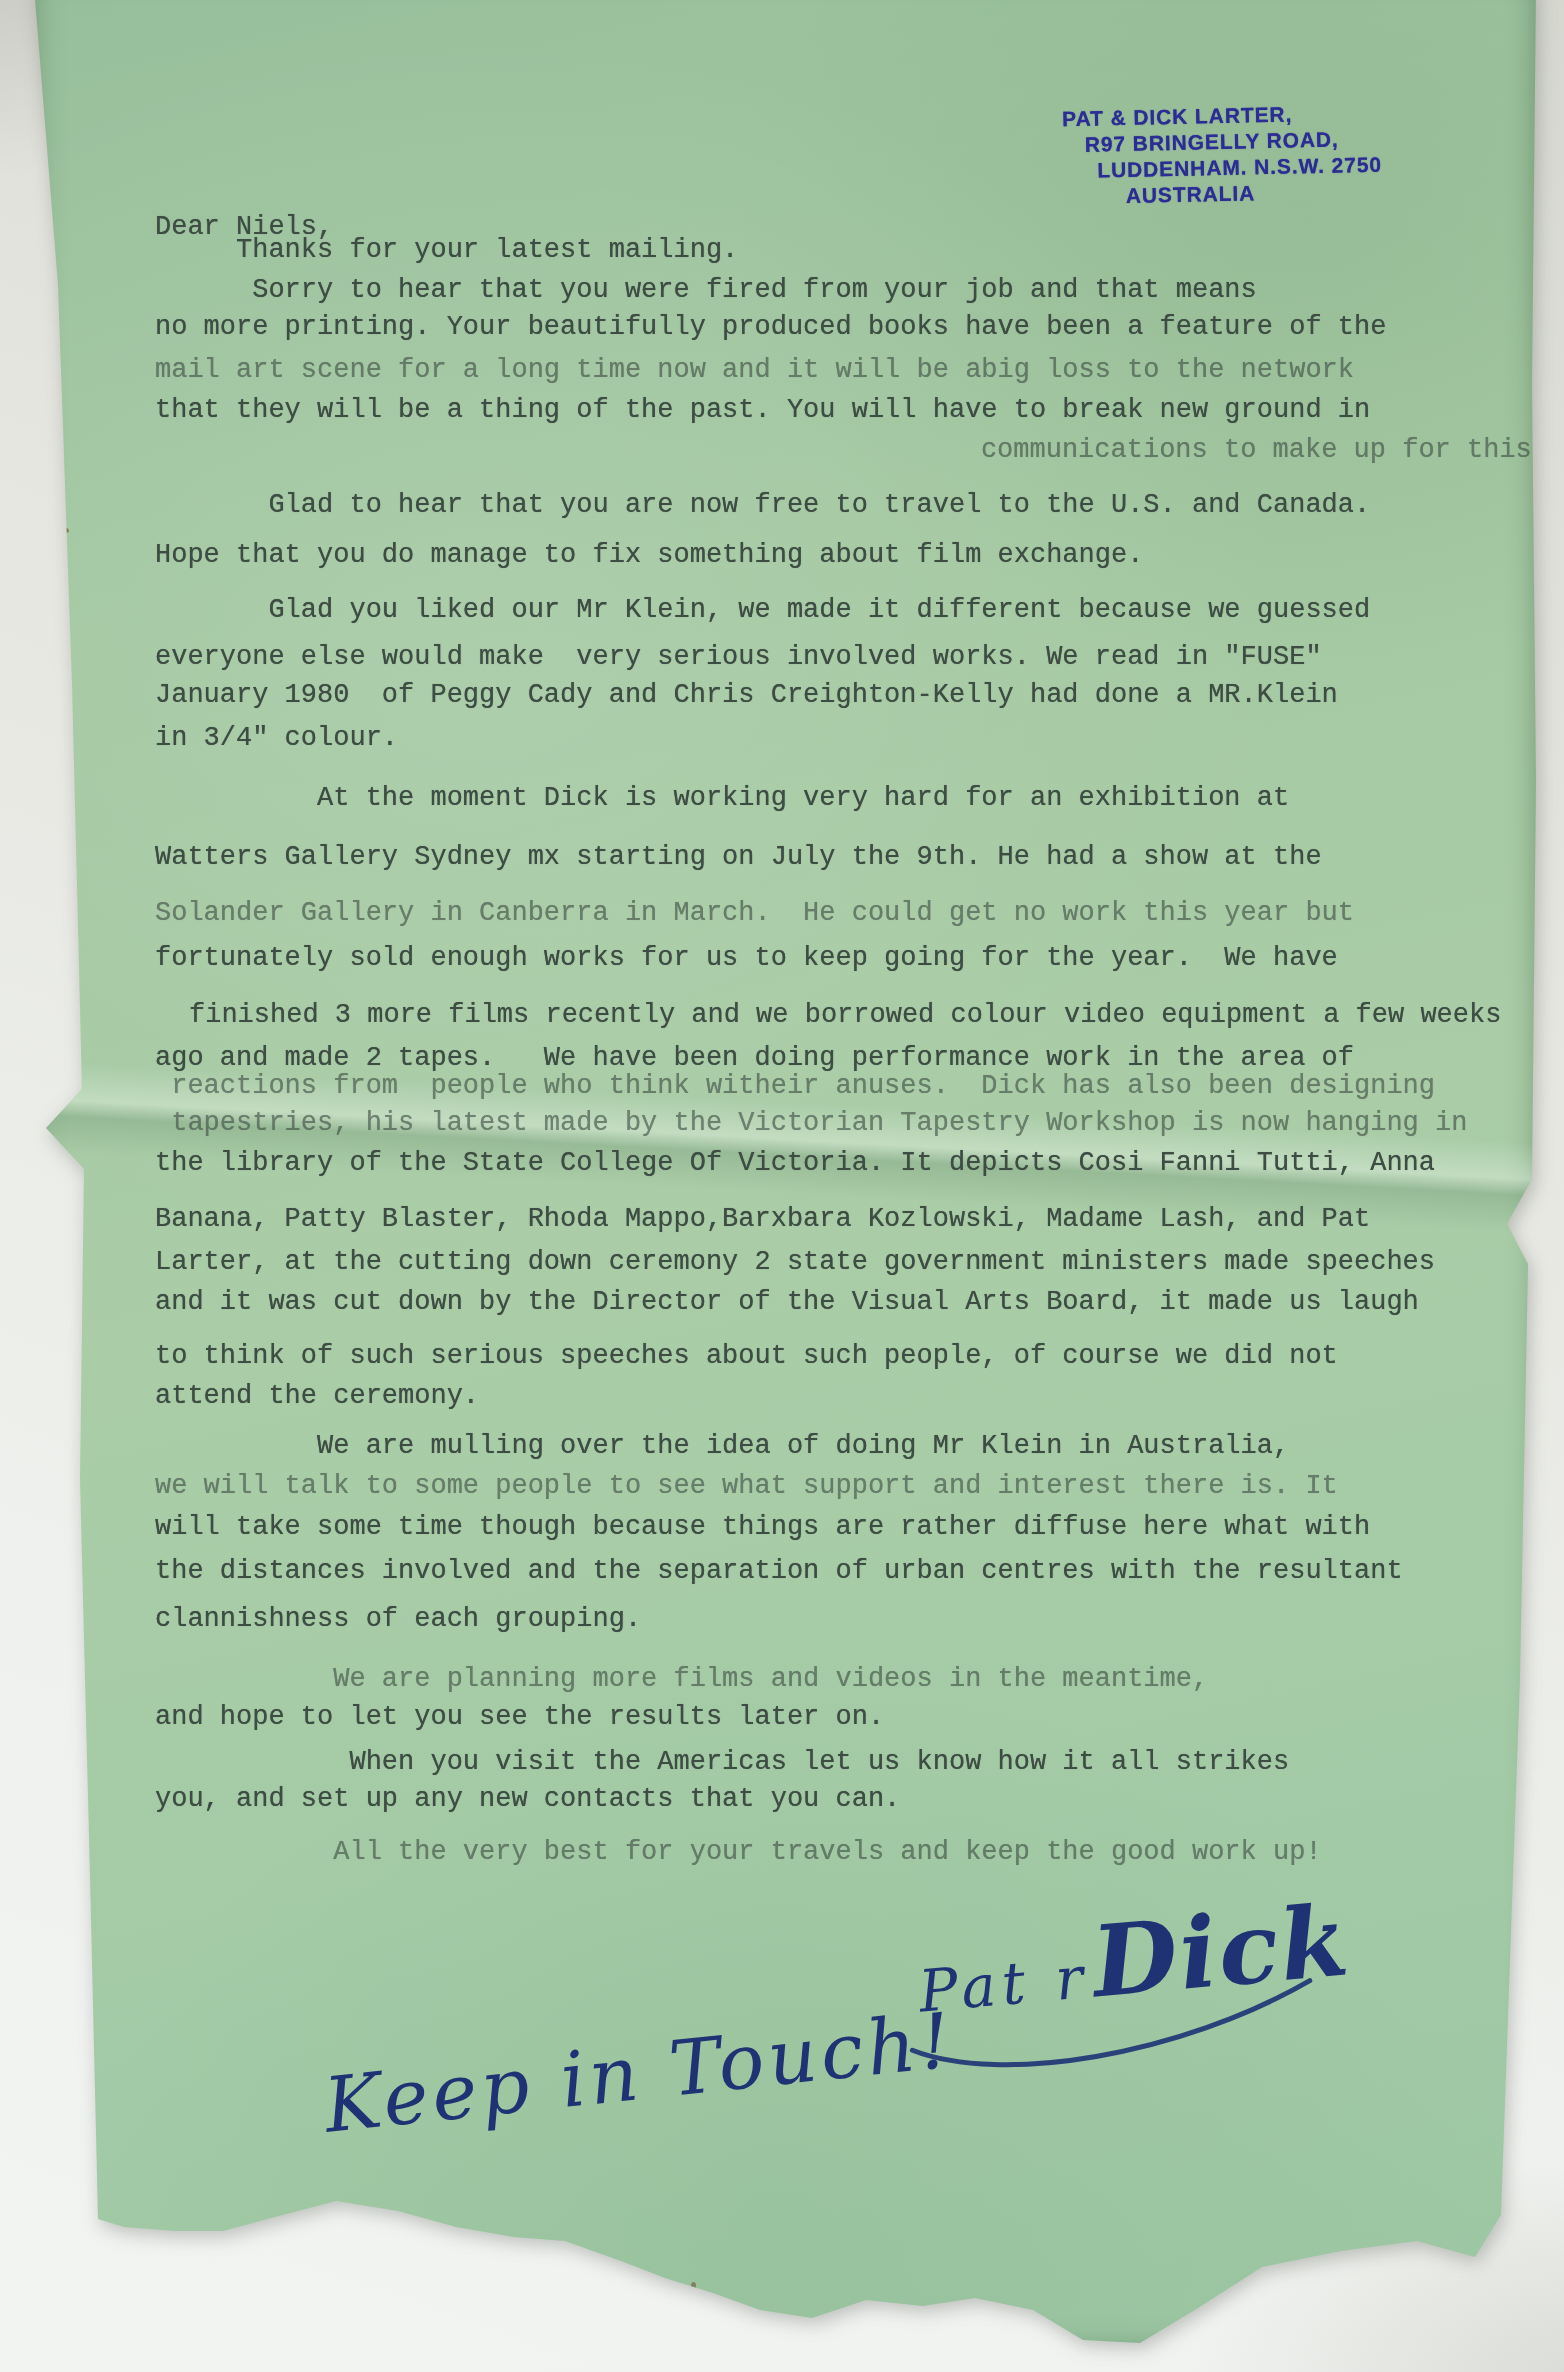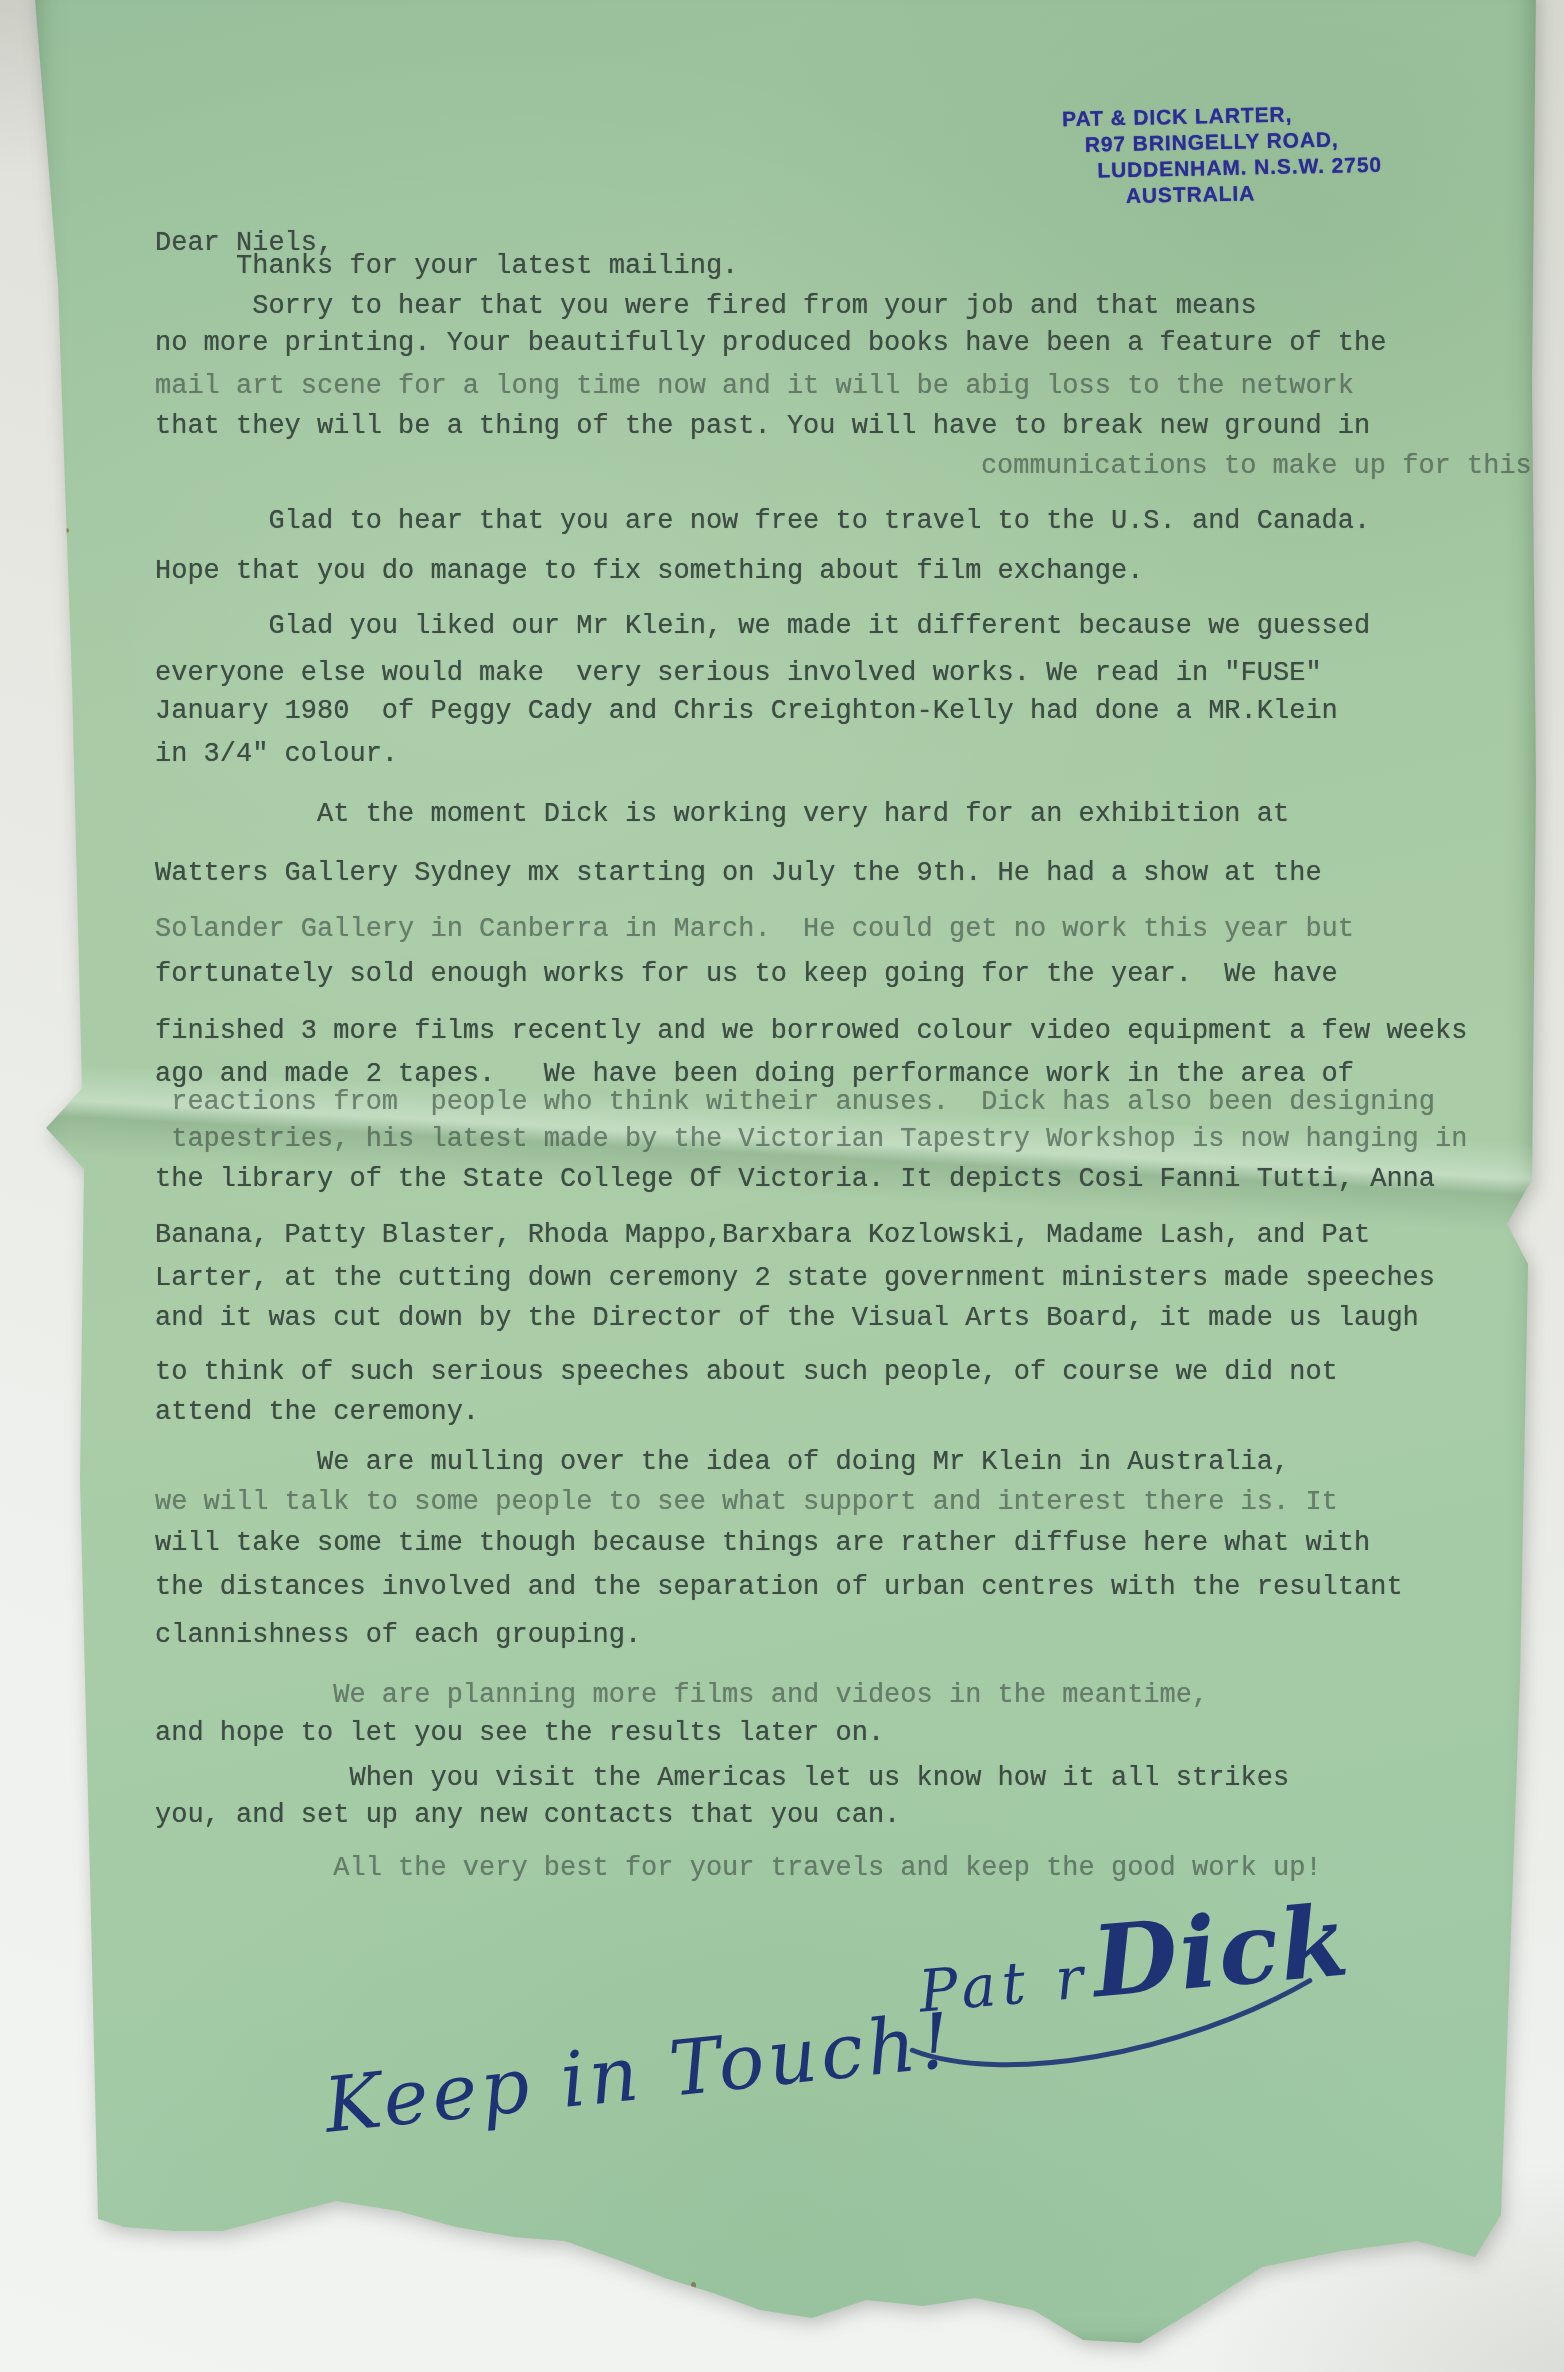--- a/index.html
+++ b/index.html
@@ -101,38 +101,38 @@
       <div class="fold"></div>
 
       <div class="stamp">
           <div class="sline">PAT &amp; DICK LARTER,</div>
           <div class="sline">R97 BRINGELLY ROAD,</div>
           <div class="sline">LUDDENHAM. N.S.W. 2750</div>
           <div class="sline">AUSTRALIA</div>
         </div>
 
       <div class="body-text">
-          <div class="tline" style="margin-top: 16px;">Dear Niels,</div>
+          <div class="tline" style="margin-top: 0px;">Dear Niels,</div>
           <div class="tline" style="margin-top: -17px;">     Thanks for your latest mailing.</div>
           <div class="tline" style="margin-top: 0px;">      Sorry to hear that you were fired from your job and that means</div>
           <div class="tline" style="margin-top: -3px;">no more printing. Your beautifully produced books have been a feature of the</div>
           <div class="tline f1" style="margin-top: 3px;">mail art scene for a long time now and it will be abig loss to the network</div>
           <div class="tline" style="margin-top: 0px;">that they will be a thing of the past. You will have to break new ground in</div>
           <div class="tline f1" style="margin-top: 0px; text-align: right;">communications to make up for this.</div>
           <div class="tline" style="margin-top: 15px;">       Glad to hear that you are now free to travel to the U.S. and Canada.</div>
           <div class="tline" style="margin-top: 10px;">Hope that you do manage to fix something about film exchange.</div>
           <div class="tline" style="margin-top: 15px;">       Glad you liked our Mr Klein, we made it different because we guessed</div>
           <div class="tline" style="margin-top: 7px;">everyone else would make  very serious involved works. We read in "FUSE"</div>
           <div class="tline" style="margin-top: -2px;">January 1980  of Peggy Cady and Chris Creighton-Kelly had done a MR.Klein</div>
           <div class="tline" style="margin-top: 3px;">in 3/4" colour.</div>
           <div class="tline" style="margin-top: 20px;">          At the moment Dick is working very hard for an exhibition at</div>
           <div class="tline" style="margin-top: 19px;">Watters Gallery Sydney mx starting on July the 9th. He had a show at the</div>
           <div class="tline f1" style="margin-top: 16px;">Solander Gallery in Canberra in March.  He could get no work this year but</div>
           <div class="tline" style="margin-top: 5px;">fortunately sold enough works for us to keep going for the year.  We have</div>
-          <div class="tline" style="margin-top: 17px;">finished 3 more films recently and we borrowed colour video equipment a few weeks</div>
+          <div class="tline" style="margin-top: 17px; margin-left: 34px;">finished 3 more films recently and we borrowed colour video equipment a few weeks</div>
           <div class="tline" style="margin-top: 3px;">ago and made 2 tapes.   We have been doing performance work in the area of</div>
           <div class="tline f1" style="margin-top: -12px;"> reactions from  people who think witheir anuses.  Dick has also been designing</div>
           <div class="tline f1" style="margin-top: -3px;"> tapestries, his latest made by the Victorian Tapestry Workshop is now hanging in</div>
           <div class="tline" style="margin-top: 0px;">the library of the State College Of Victoria. It depicts Cosi Fanni Tutti, Anna</div>
           <div class="tline" style="margin-top: 16px;">Banana, Patty Blaster, Rhoda Mappo,Barxbara Kozlowski, Madame Lash, and Pat</div>
           <div class="tline" style="margin-top: 3px;">Larter, at the cutting down ceremony 2 state government ministers made speeches</div>
           <div class="tline" style="margin-top: 0px;">and it was cut down by the Director of the Visual Arts Board, it made us laugh</div>
           <div class="tline" style="margin-top: 14px;">to think of such serious speeches about such people, of course we did not</div>
           <div class="tline" style="margin-top: 0px;">attend the ceremony.</div>
           <div class="tline" style="margin-top: 10px;">          We are mulling over the idea of doing Mr Klein in Australia,</div>

